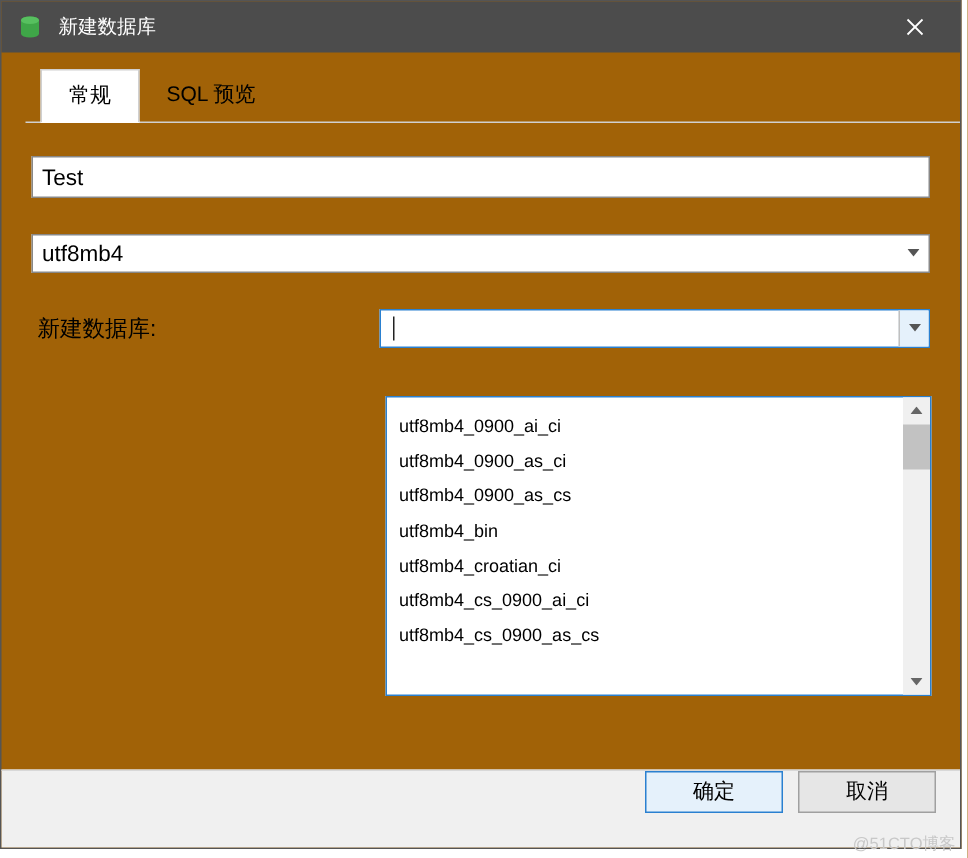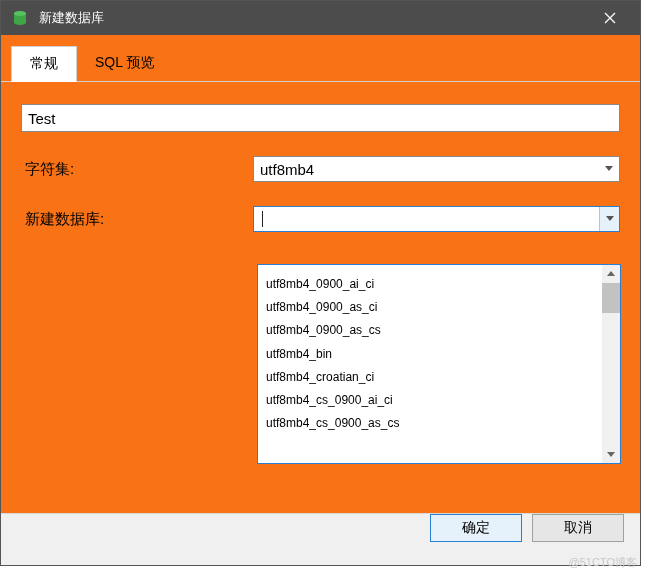--- a/index.html
+++ b/index.html
@@ -9,21 +9,21 @@
     background: #fff;
     color: #000;
     width: 645px;
     height: 572px;
     position: relative;
   }
   .window {
     width: 641px;
     height: 566px;
     border: 1px solid #555;
-    background: #f97316;
+    background: #a16207;
     display: flex;
     flex-direction: column;
   }
   .titlebar {
     height: 34px;
     background: #4c4c4c;
     display: flex;
     align-items: center;
     padding: 0 10px;
     color: #fff;
@@ -36,20 +36,21 @@
   .titlebar .title { flex: 1; font-size: 13px; }
   .titlebar .close {
     width: 40px; height: 34px;
     display: flex; align-items: center; justify-content: center;
     cursor: pointer; font-size: 14px;
   }
   .tabs {
     display: flex;
     padding: 10px 10px 0 10px;
     border-bottom: 1px solid #d0d0d0;
+    margin-left: 16px;
   }
   .tab {
     padding: 8px 18px;
     cursor: pointer;
     font-size: 14px;
     position: relative;
     top: 1px;
   }
   .tab.active {
     border: 1px solid #d0d0d0;
@@ -215,21 +216,20 @@
 
   <div class="content">
 
     <div class="row">
       <div class="field">
         <input class="text-input" value="Test" style="">
       </div>
     </div>
 
     <div class="row">
-      <div class="label">字符集:</div>
       <div class="field">
         <div class="combo">
           <div class="combo-value">utf8mb4</div>
           <div class="caret">
             <svg class="caret-svg" viewBox="0 0 8 6">
                 <polygon points="0,0 8,0 4,5"></polygon>
               </svg>
           </div>
         </div>
       </div>

